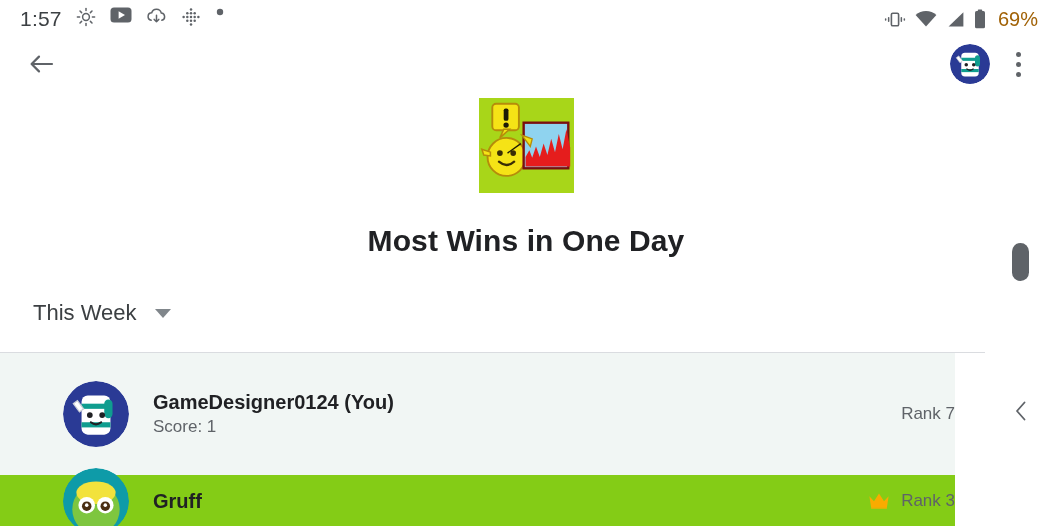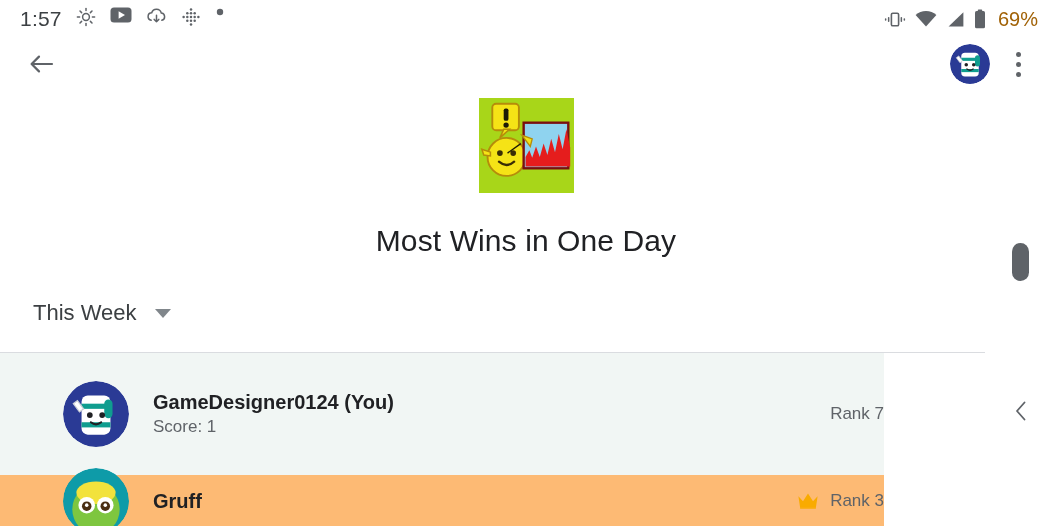--- a/index.html
+++ b/index.html
@@ -45,44 +45,44 @@
   .badge-wrap {
     position:absolute; top:98px; left:0; width:1052px;
     display:flex; justify-content:center;
   }
   .badge { width:95px; height:95px; display:block; }
 
   
   .title {
     position:absolute; top:224px; left:0; width:1052px;
     text-align:center; font-size:30px; color:#202124;
-    letter-spacing:.1px; font-weight:400;
+    letter-spacing:.1px; font-weight:700;
   }
 
   
   .filter {
     position:absolute; top:296px; left:33px;
     display:flex; align-items:center; gap:18px;
     height:34px;
   }
   .filter-label { font-size:22px; color:#3c4043; }
   .caret { width:0; height:0; border-left:8px solid transparent;
            border-right:8px solid transparent; border-top:9px solid #80868b; }
 
   
   .divider {
     position:absolute; top:352px; left:0; width:985px; height:1px;
     background:#dadce0;
   }
   .row {
-    position:absolute; left:0; width:884px;
+    position:absolute; left:0; width:955px;
     display:flex; align-items:center; padding:0 0 0 63px;
   }
   .row-you { top:353px; height:122px; background:#f1f6f4; }
-  .row-next { top:475px; height:51px; background:#fdba74; }
+  .row-next { top:475px; height:51px; background:#84cc16; }
   .row-main { flex:1; padding-left:24px; }
   .row-name {
     font-size:20px; color:#202124; font-weight:bold; line-height:26px;
     white-space:nowrap;
   }
   .row-sub { font-size:17px; color:#5f6368; line-height:24px; }
   .row-rank {
     display:flex; align-items:center; gap:11px;
     font-size:17px; color:#5f6368;
   }

